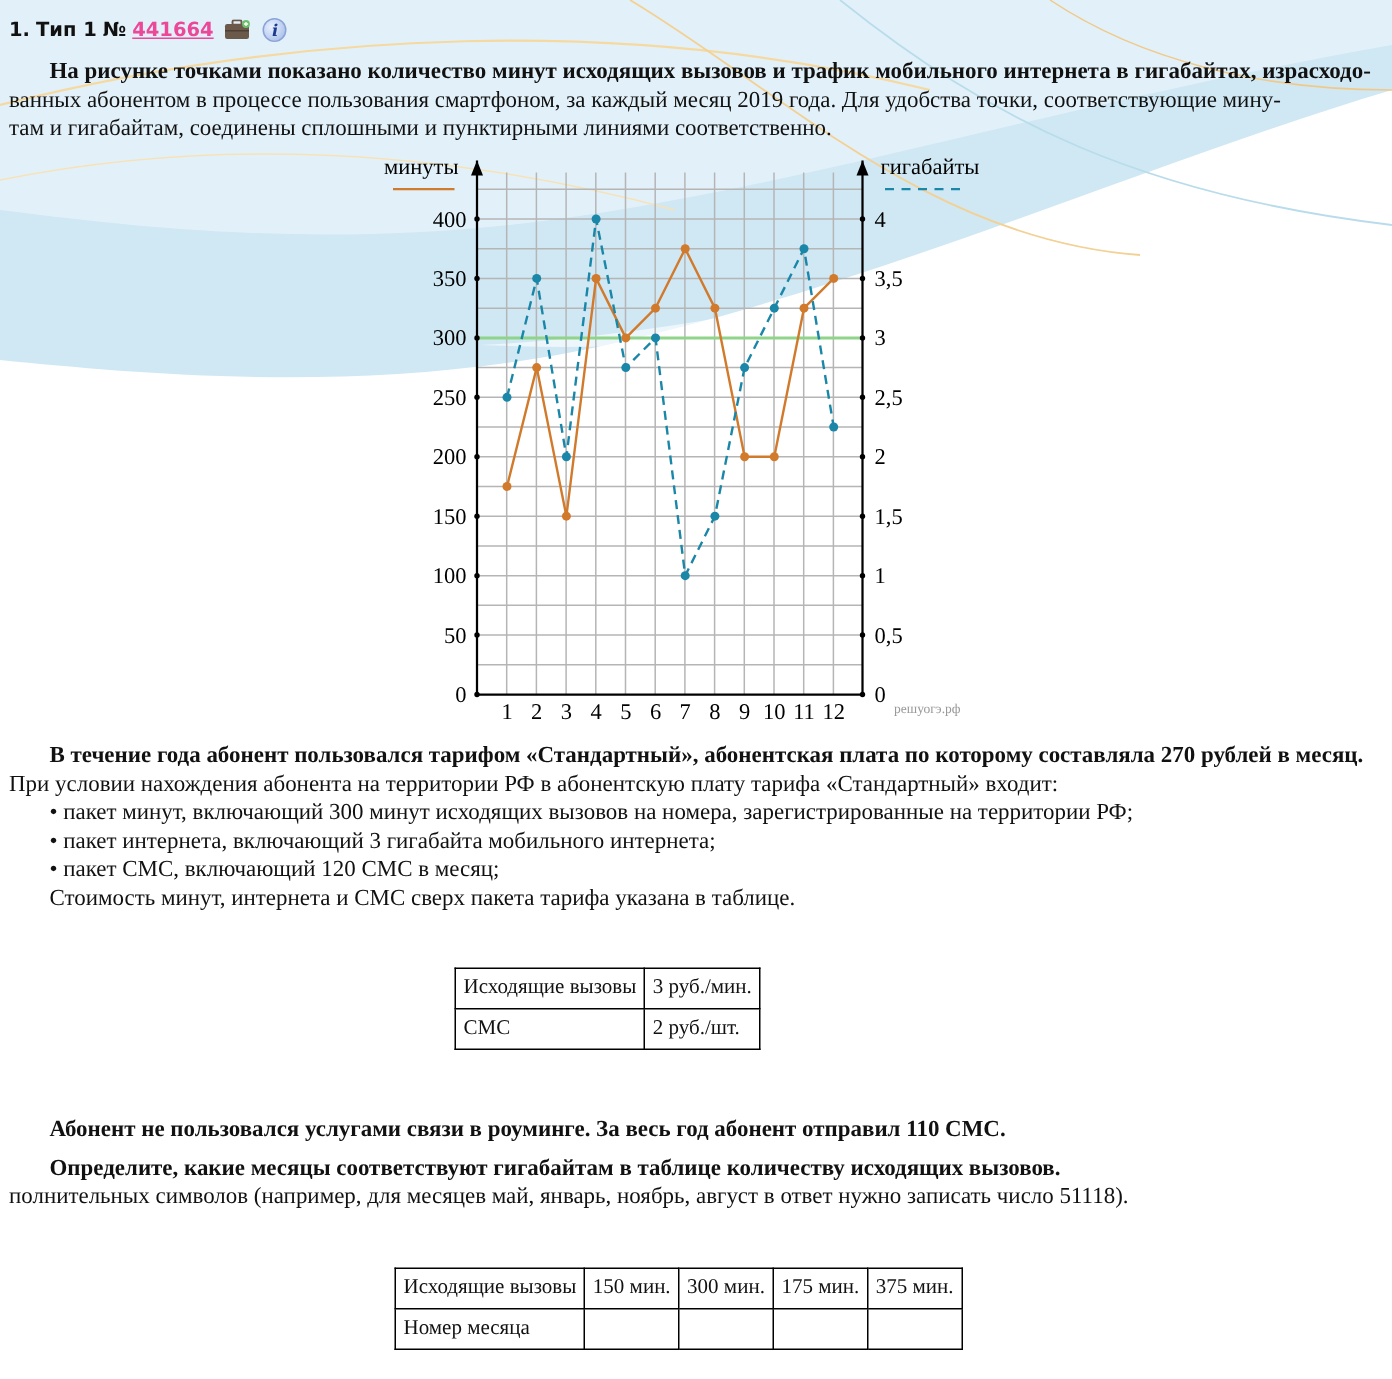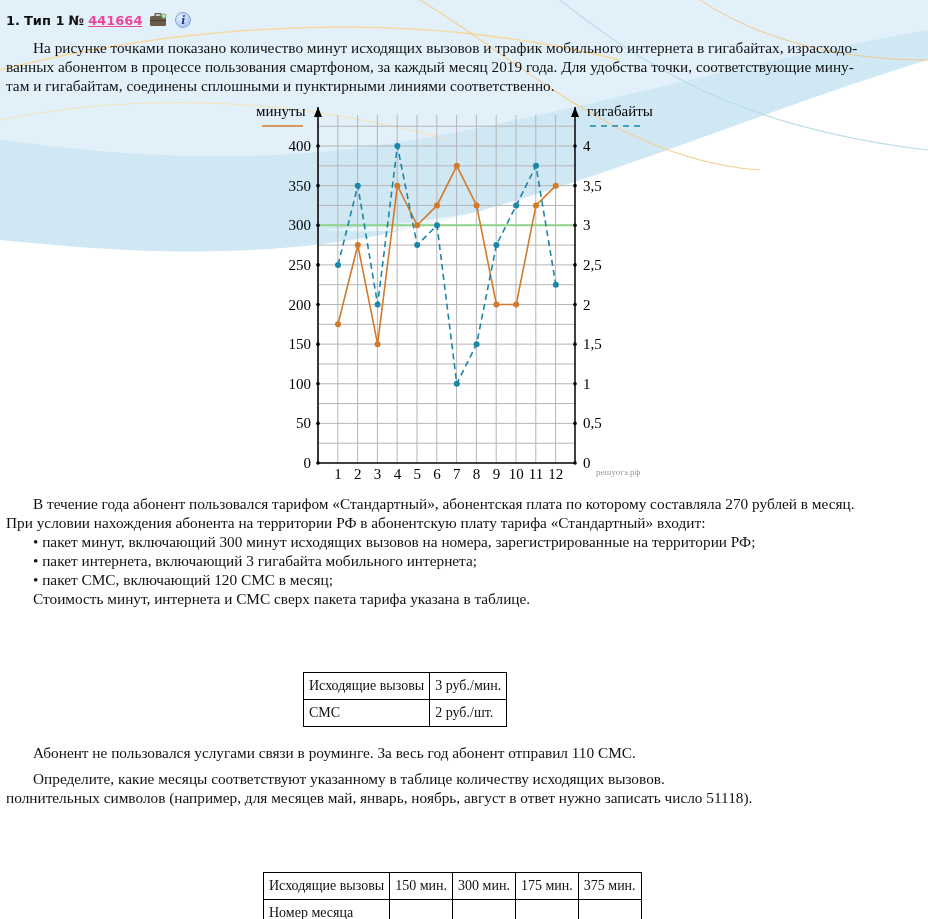--- a/index.html
+++ b/index.html
@@ -18,25 +18,25 @@
   .icon-case { width: 18px; height: 14px; display: inline-block; position: relative; margin-left: 3px; }
   .icon-info {
     width: 16px; height: 16px; border-radius: 50%;
     background: radial-gradient(circle at 35% 35%, #e8f0ff, #9fb8e6);
     color: #1b3c8c; font-family: "DejaVu Serif", serif; font-style: italic; font-weight: bold;
     font-size: 11px; display: inline-flex; align-items: center; justify-content: center;
     margin-left: 4px; border: 1px solid #8aa3d6; box-sizing: border-box;
   }
   .para { position: absolute; font-size: 15.3px; line-height: 19px; }
   .p1 { left: 6px; top: 38px; width: 914px; text-align: justify; }
-  .indent { text-indent: 27px; }
+  .indent { text-indent: 27px; font-weight: bold; }
   .p2 { left: 6px; top: 494px; width: 914px; }
   .p2 .line { white-space: nowrap; }
   .li { padding-left: 27px; white-space: nowrap; }
-  table.t { border-collapse: collapse; position: absolute; font-size: 14px; margin-top: 27px; }
+  table.t { border-collapse: collapse; position: absolute; font-size: 14px; }
   table.t td { border: 1px solid #000; padding: 3px 5px; height: 20px; white-space: nowrap; }
   .t1 { left: 303px; top: 645px; }
   .t2 { left: 263px; top: 845px; }
   .t2 td.blank { height: 20px; }
   .p3 { left: 6px; top: 743px; width: 914px; }
   .p4 { left: 6px; top: 769px; width: 914px; }
   svg text { font-family: "Liberation Serif", serif; }
 </style>
 </head>
 <body>
@@ -221,21 +221,21 @@
     <tr>
       <td>СМС</td>
       <td>2 руб./шт.</td>
     </tr>
   </tbody>
     </table>
 
   <div class="para p3 indent" style="white-space:nowrap;">Абонент не пользовался услугами связи в роуминге. За весь год абонент отправил 110 СМС.</div>
 
   <div class="para p4">
-    <div class="indent" style="white-space:nowrap;">Определите, какие месяцы соответствуют указанному в таблице количеству исходящих вызовов.</div>
+    <div class="indent" style="white-space:nowrap;">Определите, какие месяцы соответствуют гигабайтам в таблице количеству исходящих вызовов.</div>
     <div style="white-space:nowrap;">полнительных символов (например, для месяцев май, январь, ноябрь, август в ответ нужно записать число 51118).</div>
   </div>
 
   <table class="t t2">
     <tbody>
         <tr>
       <td>Исходящие вызовы</td>
       <td>150 мин.</td>
       <td>300 мин.</td>
       <td>175 мин.</td>

